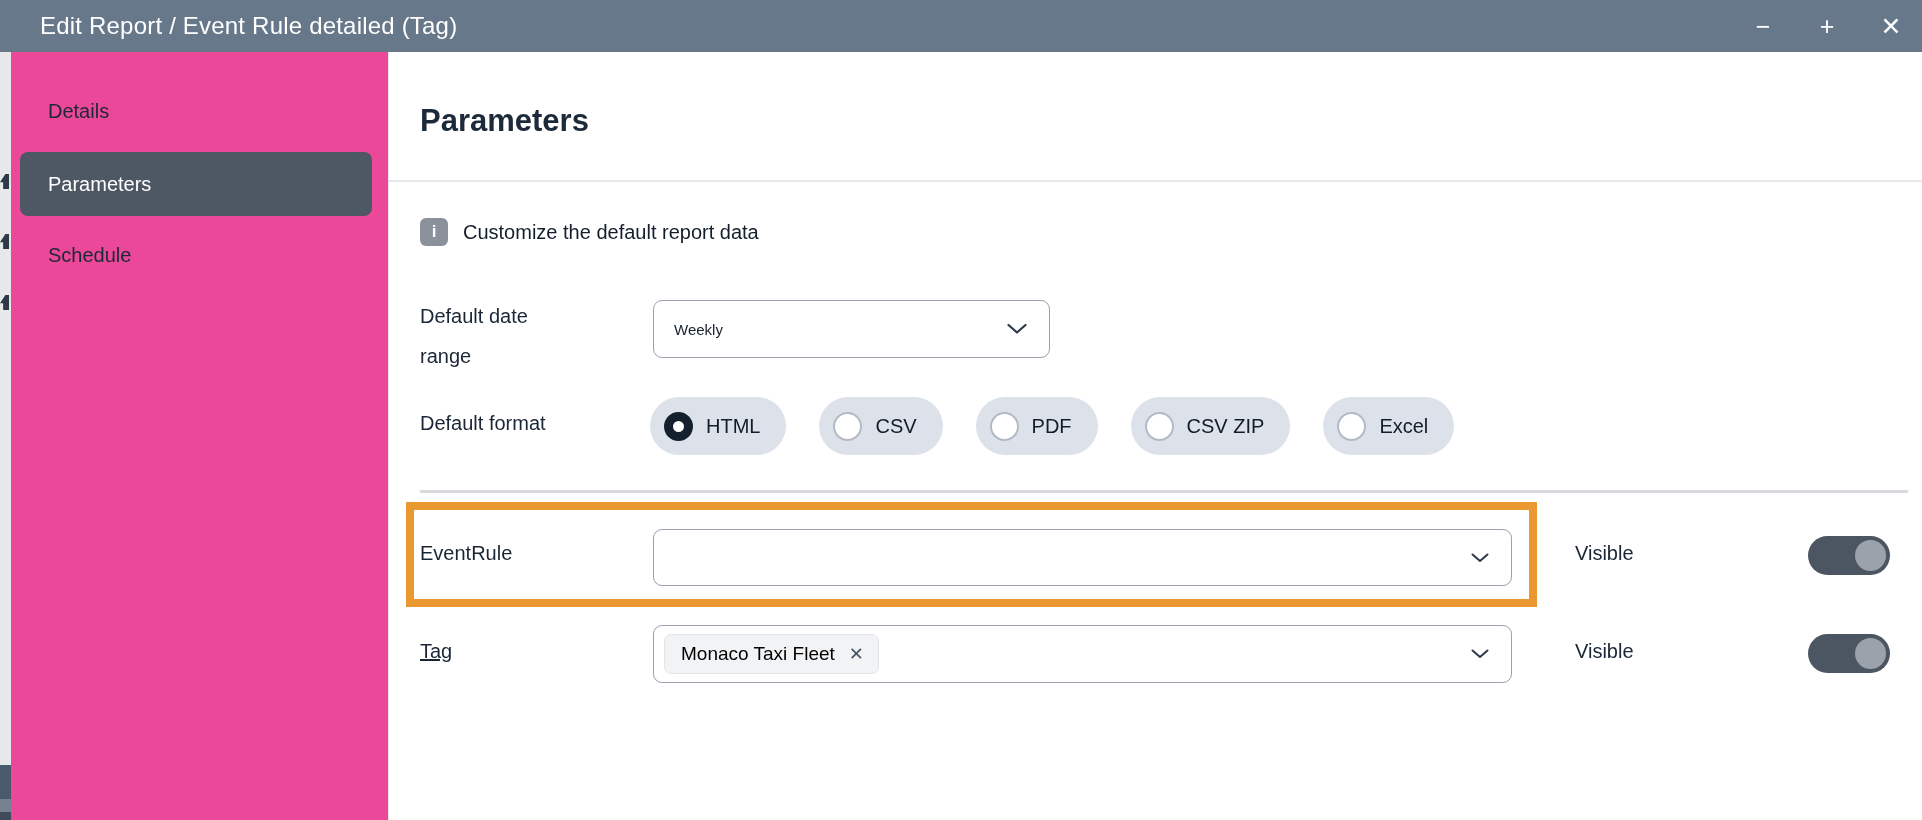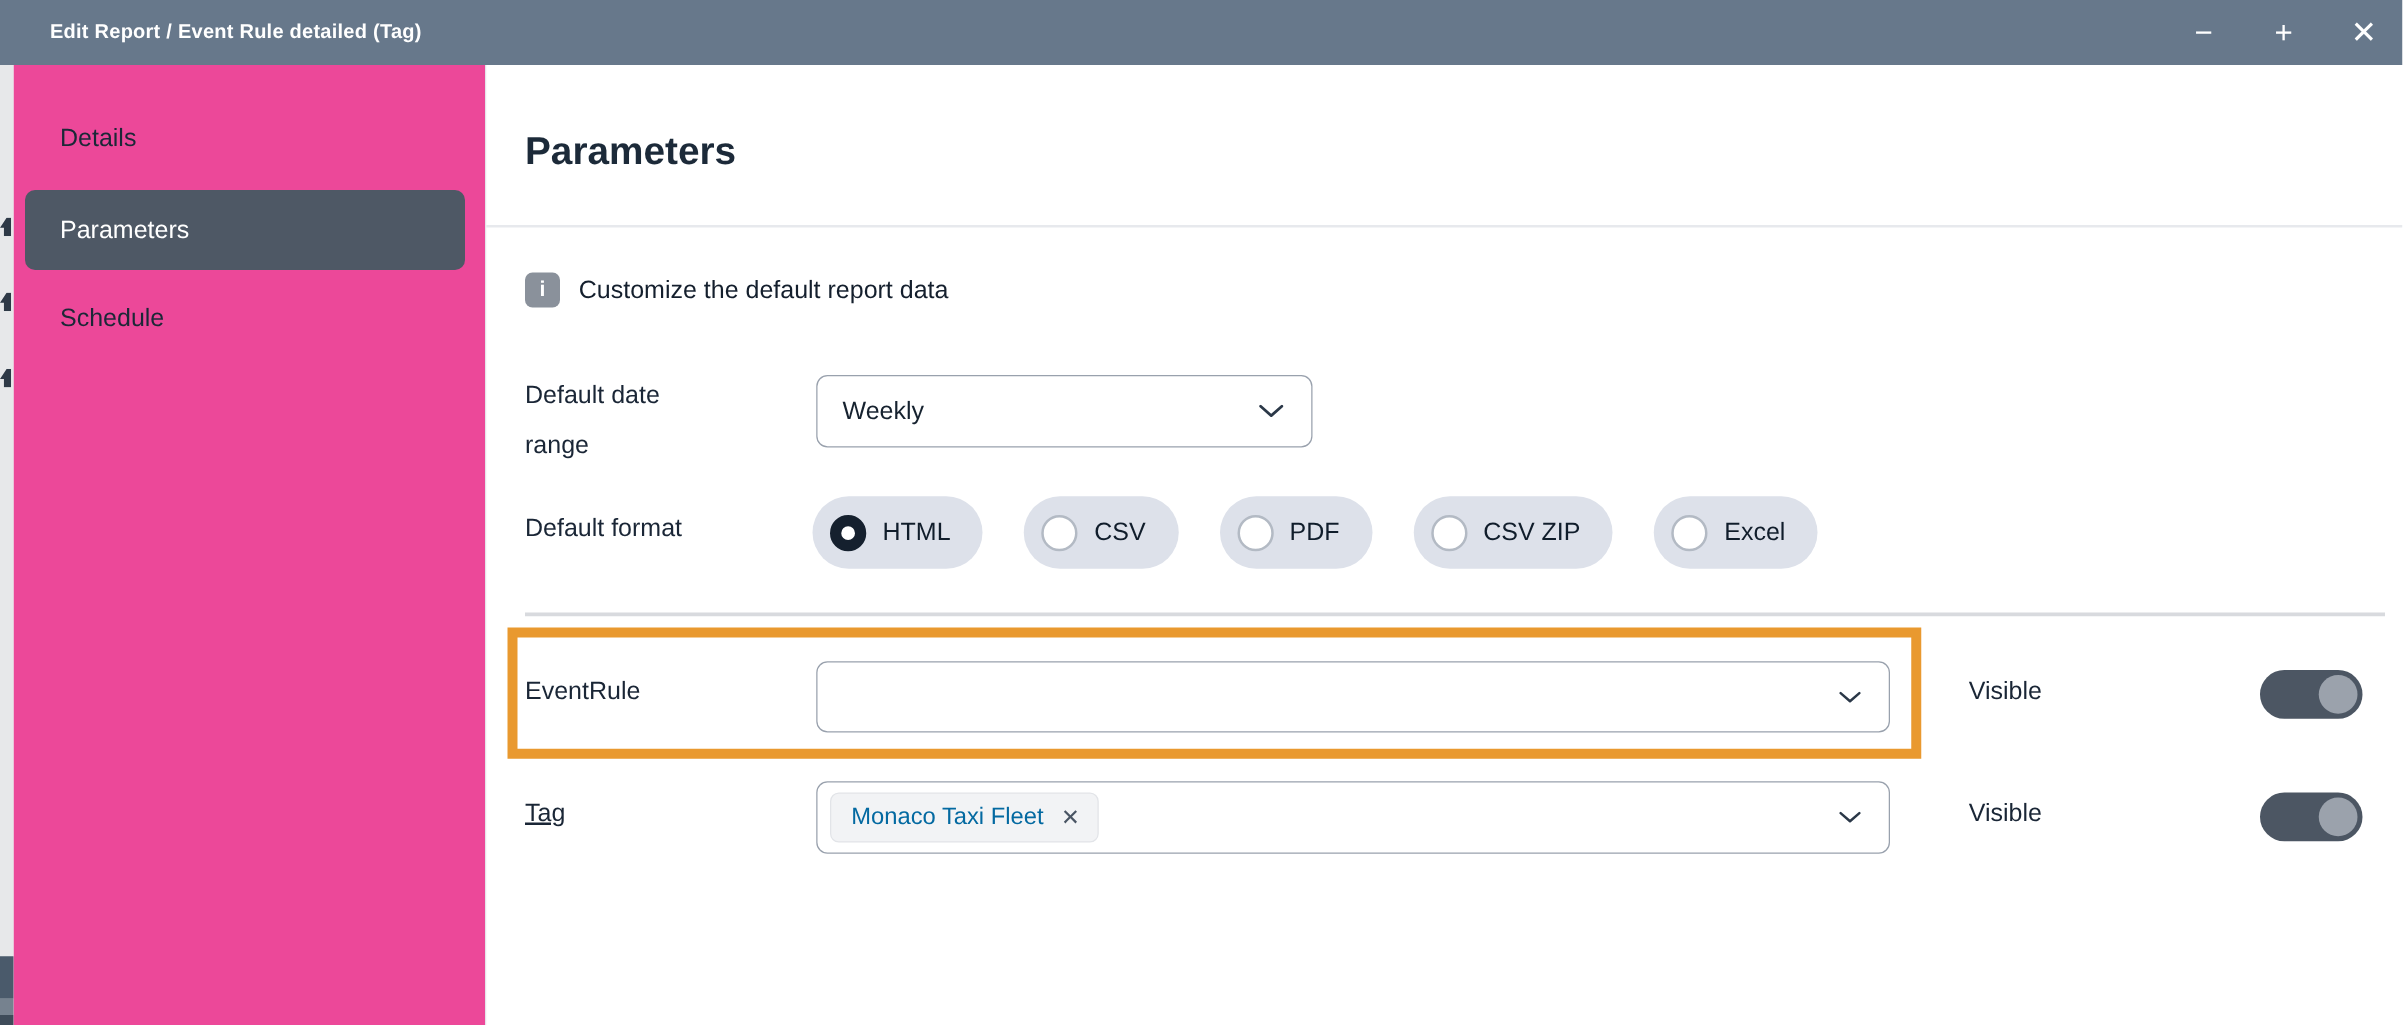--- a/index.html
+++ b/index.html
@@ -11,21 +11,21 @@
     color: #16222F;
   }
 
   
   .titlebar {
     position: absolute; left: 0; top: 0; width: 1922px; height: 52px;
     background: #67788B;
     display: flex; align-items: center;
   }
   .titlebar .title {
-    margin-left: 40px; color: #ffffff; font-size: 16px; font-weight: 700;
+    margin-left: 40px; color: #ffffff; font-size: 24px; font-weight: 400;
     letter-spacing: 0.2px;
   }
   .win-controls {
     position: absolute; right: 16px; top: 0; height: 52px;
     display: flex; align-items: center; gap: 34px;
   }
   .win-btn {
     width: 30px; height: 52px; display: flex; align-items: center; justify-content: center;
     color: #ffffff; font-size: 25px; font-weight: 400; cursor: pointer; background: none; border: none;
   }
@@ -85,21 +85,21 @@
   .label-daterange { top: 244px; width: 155px; line-height: 40px; }
   .label-format    { top: 360px; }
   .label-eventrule { top: 490px; }
   .label-tag       { top: 588px; text-decoration: underline; }
 
   .select {
     position: absolute; background: #ffffff;
     border: 1.5px solid #99A1AD; border-radius: 9px;
     display: flex; align-items: center; cursor: pointer;
   }
-  .select .sel-value { margin-left: 20px; font-size: 20px; color: #16222F; }
+  .select .sel-value { margin-left: 20px; font-size: 15px; color: #16222F; }
   .select .chev { position: absolute; right: 22px; top: 50%; transform: translateY(-50%); display: flex; }
   .select-daterange { left: 264px; top: 248px; width: 397px; height: 58px; }
   .select-eventrule { left: 264px; top: 477px; width: 859px; height: 57px; }
   .select-tag       { left: 264px; top: 573px; width: 859px; height: 58px; }
 
   
   .pills { position: absolute; left: 261px; top: 345px; height: 58px; display: flex; gap: 33px; }
   .pill {
     height: 58px; border-radius: 29px; background: #DDE1EA;
     display: flex; align-items: center; padding: 0 26px 0 14px; cursor: pointer;
@@ -133,21 +133,21 @@
     border-radius: 50%; background: #9BA2AC;
   }
   .toggle-1 { top: 484px; }
   .toggle-2 { top: 582px; }
 
   .chip {
     margin-left: 10px; height: 40px; display: flex; align-items: center;
     background: #F2F3F5; border: 1px solid #E2E4E8; border-radius: 7px;
     padding: 0 14px 0 16px;
   }
-  .chip .chip-text { font-size: 19px; color: #0369a1; }
+  .chip .chip-text { font-size: 19px; color: #000000; }
   .chip .chip-x { margin-left: 14px; font-size: 18px; color: #4A5564; cursor: pointer; }
 </style>
 </head>
 <body>
 
 <div class="titlebar">
   <div class="title">Edit Report / Event Rule detailed (Tag)</div>
   <div class="win-controls">
     <button class="win-btn">−</button>
     <button class="win-btn">+</button>

